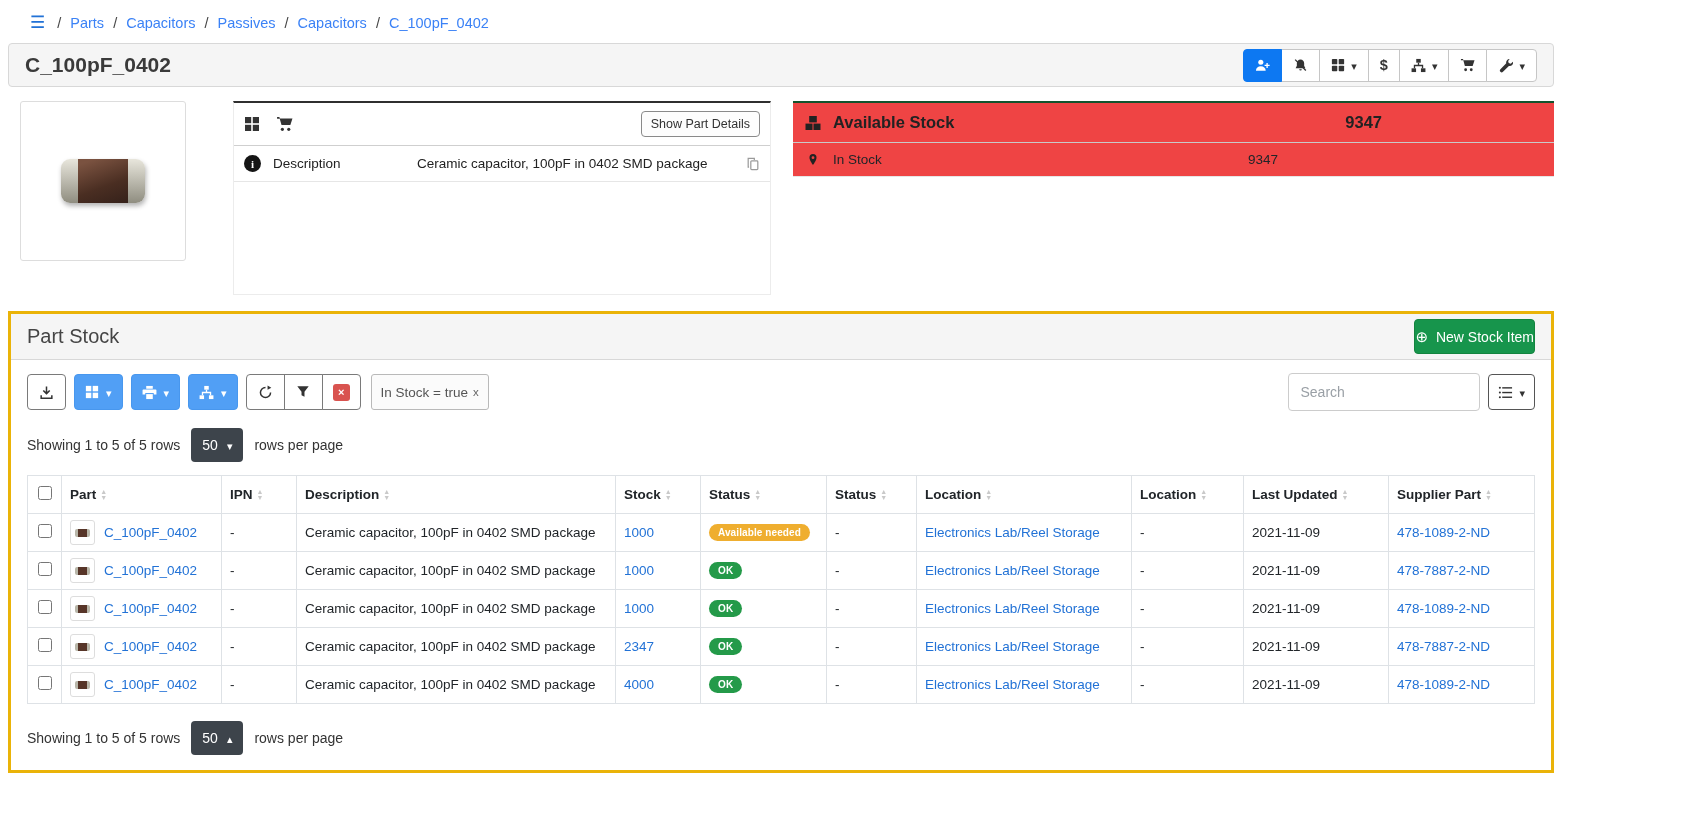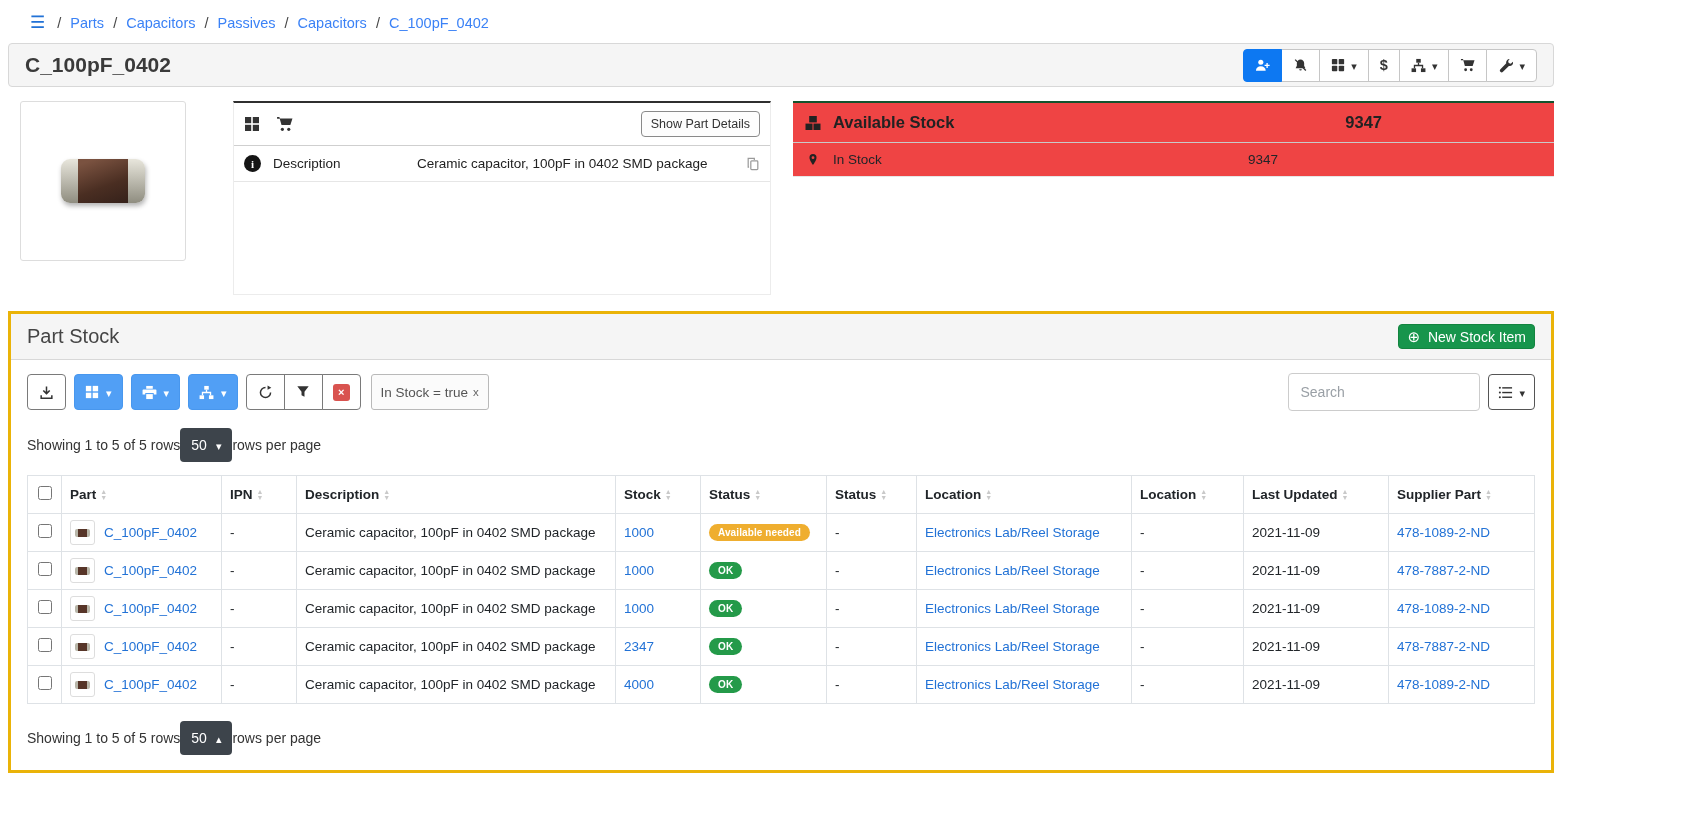--- a/index.html
+++ b/index.html
@@ -47,21 +47,21 @@
   .stock-card{flex:1;margin-left:22px;border-top:2px solid #14532d;background:#ef4444}
   .stock-header{display:flex;align-items:center;gap:12px;padding:10px 12px;border-bottom:1px solid #c9c9c9;font-size:16.5px;font-weight:700;color:#222}
   .stock-header .num{margin-left:auto;margin-right:160px}
   .stock-row{display:flex;align-items:center;gap:14px;padding:9px 14px;border-bottom:1px solid #e6e6e6;font-size:13.5px}
   .stock-row .num{margin-left:auto;margin-right:262px}
 
   
   .panel{margin-top:16px;border:3px solid #eab308;border-radius:0;overflow:hidden;background:#eab308}
   .panel-header{display:flex;align-items:center;justify-content:space-between;background:#f5f5f5;border-bottom:1px solid #d8d8d8;padding:6px 16px;height:46px}
   .panel-title{font-size:20px;color:#454545;font-weight:500}
-  .btn-success{display:inline-flex;align-items:center;gap:8px;background:#17954c;color:#fff;border:1px solid #13843f;border-radius:4px;padding:0 8px;height:25px;font-size:14px;cursor:pointer;font-family:inherit}
+  .btn-success{display:inline-flex;align-items:center;gap:8px;background:#17954c;color:#fff;border:1px solid #13843f;border-radius:4px;padding:0 0;height:35px;font-size:14px;cursor:pointer;font-family:inherit}
   .plus-circle::after{content:"⊕";font-size:15px;line-height:1}
   .panel-body{padding:13px 16px 15px;background:#fff}
 
   
   .toolbar{display:flex;align-items:center}
   .btn-outline{border:1px solid #7a7a7a;background:#fff;height:36px;min-width:39px;border-radius:4px;display:inline-flex;align-items:center;justify-content:center;gap:6px;cursor:pointer;color:#333;padding:0 9px;font-family:inherit}
   .btn-blue{background:#519ff5;border:1px solid #4897ee;color:#fff;height:36px;border-radius:4px;display:inline-flex;align-items:center;justify-content:center;gap:7px;padding:0 10px;cursor:pointer;margin-left:8px;font-family:inherit}
   .group{display:inline-flex;margin-left:8px}
   .group .btn-outline{border-radius:0;margin-left:-1px}
   .group .btn-outline:first-child{border-radius:4px 0 0 4px;margin-left:0}
@@ -69,21 +69,21 @@
   .redx{width:17px;height:17px;border-radius:3px;background:#d9534f;color:#fff;font-size:11px;font-weight:700;display:inline-flex;align-items:center;justify-content:center}
   .redx::after{content:"×"}
   .chip{display:inline-flex;align-items:baseline;gap:5px;border:1px solid #b9b9b9;border-radius:3px;background:#fbfbfb;color:#555;font-size:13.5px;padding:0 9px;margin-left:10px;height:36px;align-items:center}
   .chip-x{cursor:pointer;color:#666;font-size:11.5px}
   .chip-x::after{content:"x"}
   .search{margin-left:auto;width:192px;height:38px;border:1px solid #ccc;border-radius:4px;padding:0 11px;font-size:14px;color:#333;font-family:inherit}
   .search::placeholder{color:#9aa0a6}
   .btn-list{margin-left:8px;border-color:#555}
 
   
-  .pageinfo{display:flex;align-items:center;margin-top:17px;font-size:14px;color:#333}
+  .pageinfo{display:flex;align-items:center;gap:11px;margin-top:17px;font-size:14px;color:#333}
   .select-dark{background:#3d444b;color:#fff;border-radius:4px;height:34px;padding:0 11px;display:inline-flex;align-items:center;gap:9px;cursor:pointer;font-size:14px}
 
   
   table{width:100%;border-collapse:collapse;margin-top:13px;font-size:13.5px;table-layout:fixed}
   th,td{border:1px solid #dee2e6;padding:6px 8px;text-align:left;vertical-align:middle;overflow:hidden}
   th{font-size:13.5px;padding:10px 8px;font-weight:700;color:#212529}
   .th-inner{display:flex;align-items:center;gap:4px}
   .sort{display:inline-flex;flex-direction:column;color:#c9c9c9;font-size:7px;line-height:5.5px;flex:none}
   .sort::before{content:"▲"}
   .sort::after{content:"▼"}

